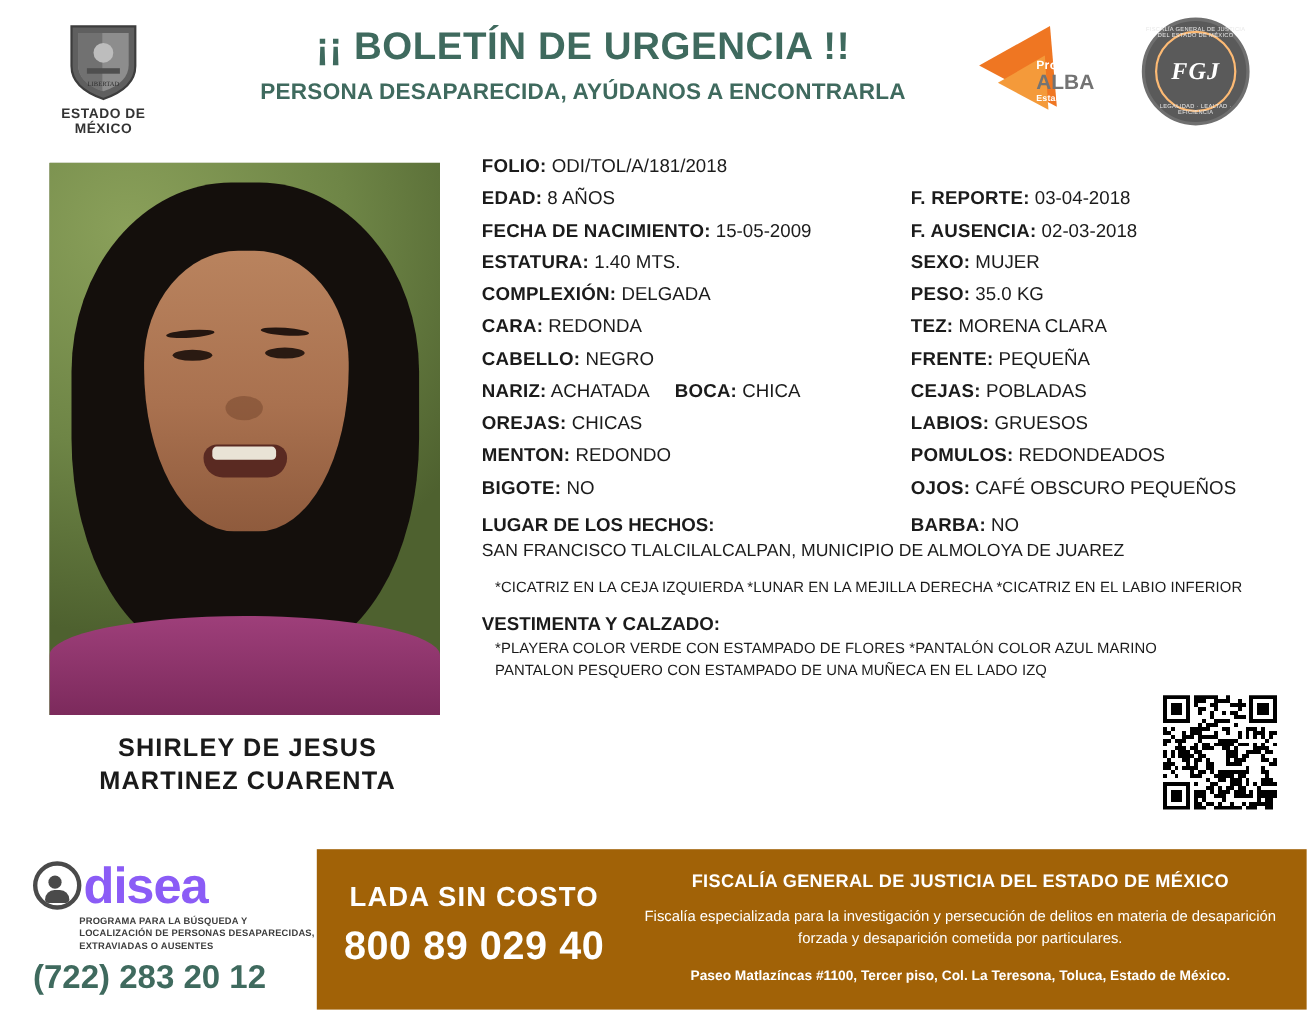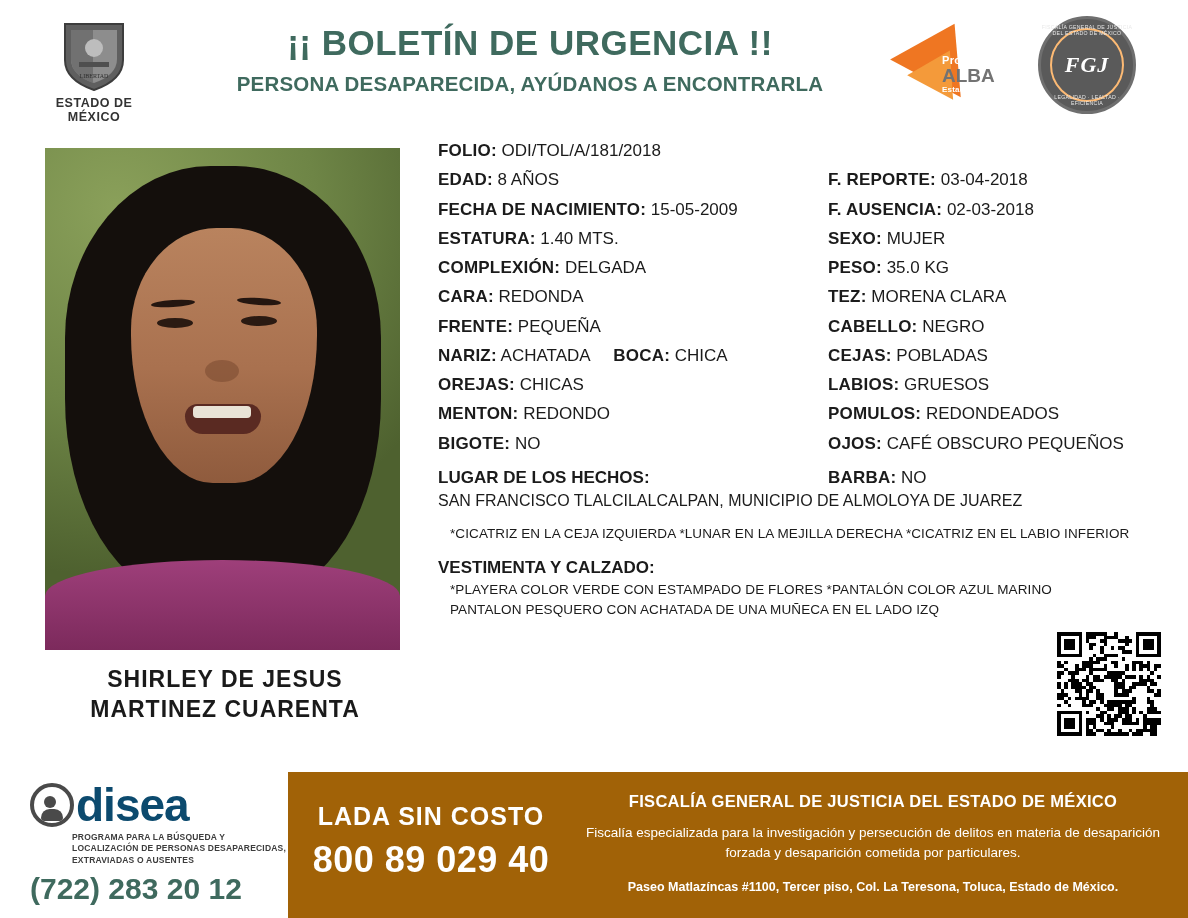--- a/index.html
+++ b/index.html
@@ -318,21 +318,21 @@
   .disea {
     position: absolute;
     left: 30px;
     top: 10px;
     width: 260px;
   }
   .disea-word {
     font-size: 46px;
     font-weight: bold;
     letter-spacing: -1px;
-    color: #0c4a6e;
+    color: #8b5cf6;
     line-height: 1;
     display: flex;
     align-items: center;
   }
   .disea-mark {
     width: 44px;
     height: 44px;
     border: 4px solid #4a4a4a;
     border-radius: 50%;
     margin-right: 2px;
@@ -528,26 +528,26 @@
     <div class="fld">
       <span class="lab">CARA:</span>
       <span class="val">REDONDA</span>
     </div>
     <div class="fld">
       <span class="lab">TEZ:</span>
       <span class="val">MORENA CLARA</span>
     </div>
 
     <div class="fld">
+      <span class="lab">CABELLO:</span>
+      <span class="val">NEGRO</span>
+    </div>
+    <div class="fld">
       <span class="lab">FRENTE:</span>
       <span class="val">PEQUEÑA</span>
-    </div>
-    <div class="fld">
-      <span class="lab">CABELLO:</span>
-      <span class="val">NEGRO</span>
     </div>
 
     <div class="fld">
       <span class="lab">NARIZ:</span>
       <span class="val">ACHATADA</span>
       &nbsp;&nbsp;&nbsp;
       <span class="lab">BOCA:</span>
       <span class="val">CHICA</span>
     </div>
     <div class="fld">
@@ -594,21 +594,21 @@
       <div class="body">SAN FRANCISCO TLALCILALCALPAN, MUNICIPIO DE ALMOLOYA DE JUAREZ</div>
     </div>
 
     <div class="span2 block">
       <div class="body">*CICATRIZ EN LA CEJA IZQUIERDA *LUNAR EN LA MEJILLA DERECHA *CICATRIZ EN EL LABIO INFERIOR</div>
     </div>
 
     <div class="span2 block">
       <div class="head">VESTIMENTA Y CALZADO:</div>
       <div class="body">*PLAYERA COLOR VERDE CON ESTAMPADO DE FLORES *PANTALÓN COLOR AZUL MARINO</div>
-      <div class="body">PANTALON PESQUERO CON ACHATADA DE UNA MUÑECA EN EL LADO IZQ</div>
+      <div class="body">PANTALON PESQUERO CON ESTAMPADO DE UNA MUÑECA EN EL LADO IZQ</div>
     </div>
 
   </div>
 </div>
 
 <div class="qr">
   <svg id="qr-svg" width="104" height="104" viewBox="0 0 29 29" shape-rendering="crispEdges">
       <rect width="29" height="29" fill="#ffffff"></rect>
       <rect x="0" y="0" width="1" height="1" fill="#000000"></rect>
       <rect x="1" y="0" width="1" height="1" fill="#000000"></rect>

